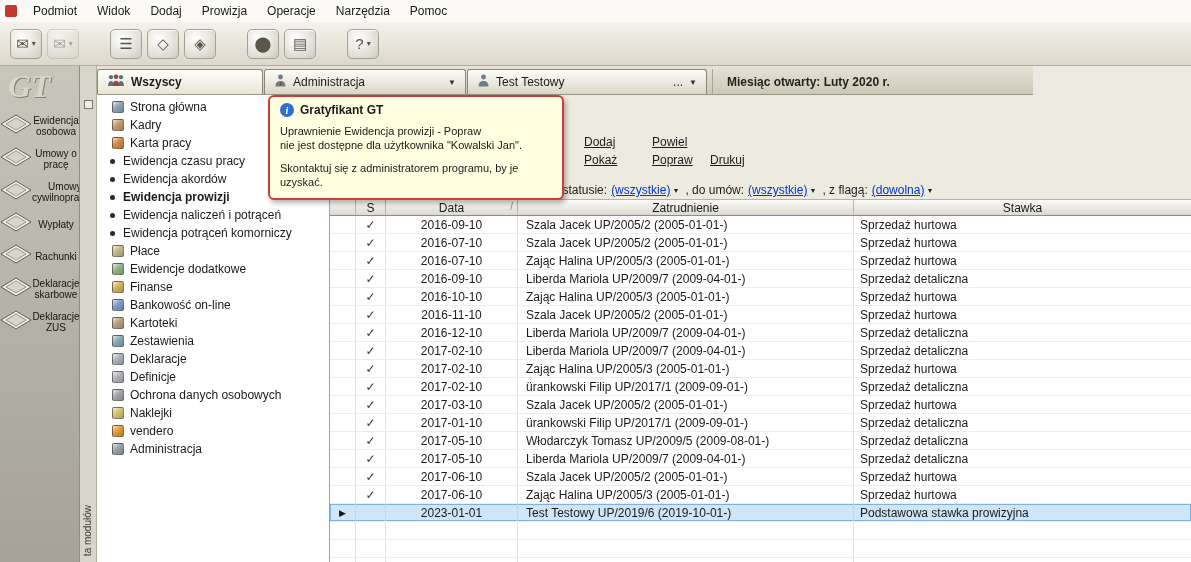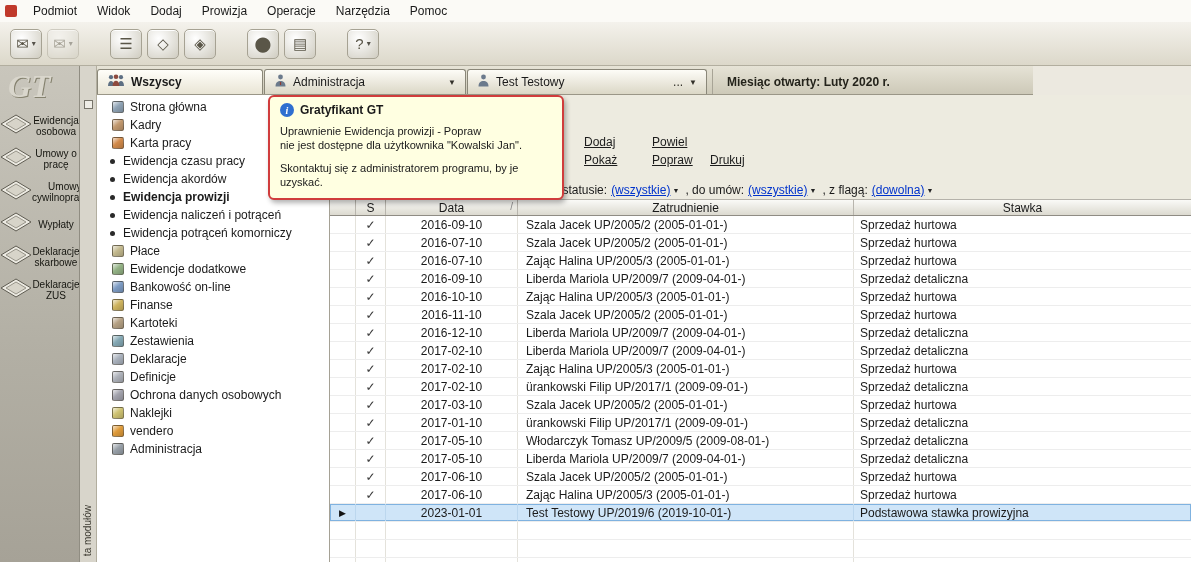--- a/index.html
+++ b/index.html
@@ -213,20 +213,29 @@
       <div class="rail-item">
         <span>
           <svg width="32" height="20" viewBox="0 0 32 20">
             <polygon points="16,1 31,10 16,19 1,10" fill="#eceae2" stroke="#5f5c52"></polygon>
             <polygon points="16,4 26,10 16,16 6,10" fill="#d7d4c9" stroke="#98958a"></polygon>
           </svg>
         </span>
         <span class="rail-label">Wypłaty</span>
       </div>
 
+      <div class="rail-item">
+        <span>
+          <svg width="32" height="20" viewBox="0 0 32 20">
+            <polygon points="16,1 31,10 16,19 1,10" fill="#eceae2" stroke="#5f5c52"></polygon>
+            <polygon points="16,4 26,10 16,16 6,10" fill="#d7d4c9" stroke="#98958a"></polygon>
+          </svg>
+        </span>
+        <span class="rail-label">Rachunki</span>
+      </div>
 
       <div class="rail-item">
         <span>
           <svg width="32" height="20" viewBox="0 0 32 20">
             <polygon points="16,1 31,10 16,19 1,10" fill="#eceae2" stroke="#5f5c52"></polygon>
             <polygon points="16,4 26,10 16,16 6,10" fill="#d7d4c9" stroke="#98958a"></polygon>
           </svg>
         </span>
         <span class="rail-label">Deklaracje skarbowe</span>
       </div>
@@ -334,27 +343,27 @@
       <span class="ticon money-icon"></span>
       <span class="tlabel">Płace</span>
     </div>
 
     <div class="tree-item">
       <span class="ticon extra-icon"></span>
       <span class="tlabel">Ewidencje dodatkowe</span>
     </div>
 
     <div class="tree-item">
+      <span class="ticon finance-icon"></span>
+      <span class="tlabel">Finanse</span>
+    </div>
+
+    <div class="tree-item">
       <span class="ticon bank-icon"></span>
       <span class="tlabel">Bankowość on-line</span>
-    </div>
-
-    <div class="tree-item">
-      <span class="ticon finance-icon"></span>
-      <span class="tlabel">Finanse</span>
     </div>
 
     <div class="tree-item">
       <span class="ticon files-icon"></span>
       <span class="tlabel">Kartoteki</span>
     </div>
 
     <div class="tree-item">
       <span class="ticon report-icon"></span>
       <span class="tlabel">Zestawienia</span>

